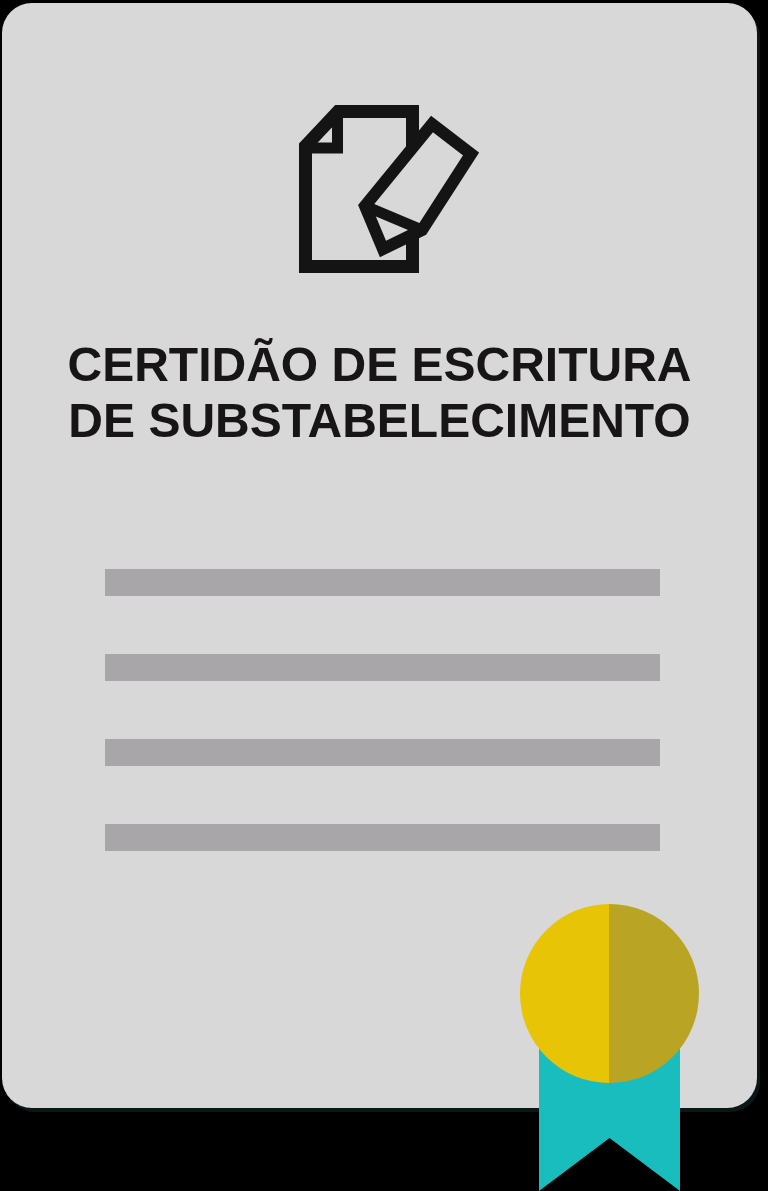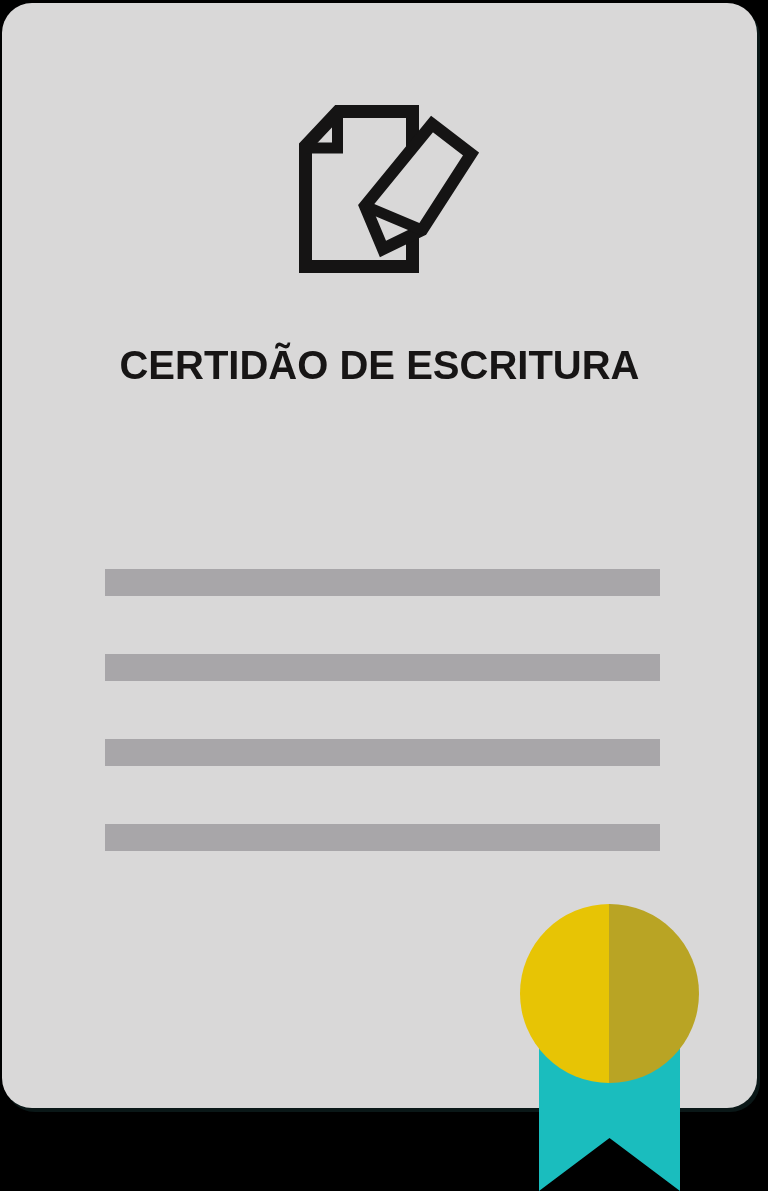--- a/index.html
+++ b/index.html
@@ -19,21 +19,21 @@
     font-family:"Liberation Sans",sans-serif;
   }
   .card{
     position:absolute;left:2px;top:3px;width:755px;height:1105px;
     background:var(--card);border-radius:30px;
     box-shadow:3px 4px 0 rgba(18,42,42,.55);
   }
   .doc-icon{position:absolute;left:293px;top:96px;width:184px;height:180px;}
   .title{
     position:absolute;left:0;top:334px;width:100%;
-    text-align:center;font-weight:bold;font-size:40px;line-height:56px;
+    text-align:center;font-weight:bold;font-size:48px;line-height:56px;
     color:var(--ink);letter-spacing:0px;white-space:nowrap;
   }
   .title .line{display:block;}
   .lines{position:absolute;left:103px;top:566px;width:555px;}
   .bar{width:555px;height:27px;background:var(--bar);margin-bottom:58px;}
   .bar:last-child{margin-bottom:0;}
   .ribbon{
     position:absolute;left:539px;top:1035px;width:141px;height:156px;
     background:var(--teal);
     clip-path:polygon(0 0,100% 0,100% 100%,50% 66%,0 100%);
@@ -55,20 +55,21 @@
 
       <path d="M 43 12.5 H 117.5 V 167.5 H 10.5 V 47 Z" stroke="var(--icon)" stroke-width="13" stroke-linejoin="miter" fill="none"></path>
       <path d="M 42.5 13 V 49 H 11" stroke="var(--icon)" stroke-width="11" fill="none"></path>
 
       <path d="M 137 25 L 176 55 L 127 131 L 88 150 L 70 107 Z" fill="var(--card)" stroke="var(--icon)" stroke-width="12" stroke-linejoin="miter"></path>
       <path d="M 70 107 L 127 131" stroke="var(--icon)" stroke-width="11" fill="none"></path>
     </svg>
 
     <div class="title">
       <span class="line">CERTIDÃO DE ESCRITURA</span>
+      <span class="line">DE SUBSTABELECIMENTO</span>
     </div>
 
     <div class="lines">
         <div class="bar"></div>
         <div class="bar"></div>
         <div class="bar"></div>
         <div class="bar"></div>
       </div>
 
   </div>

